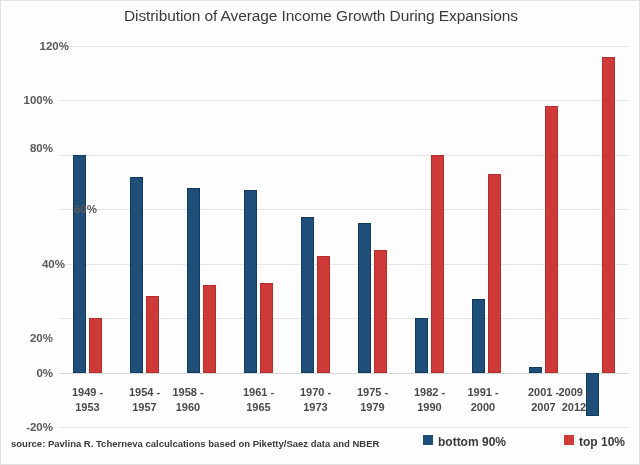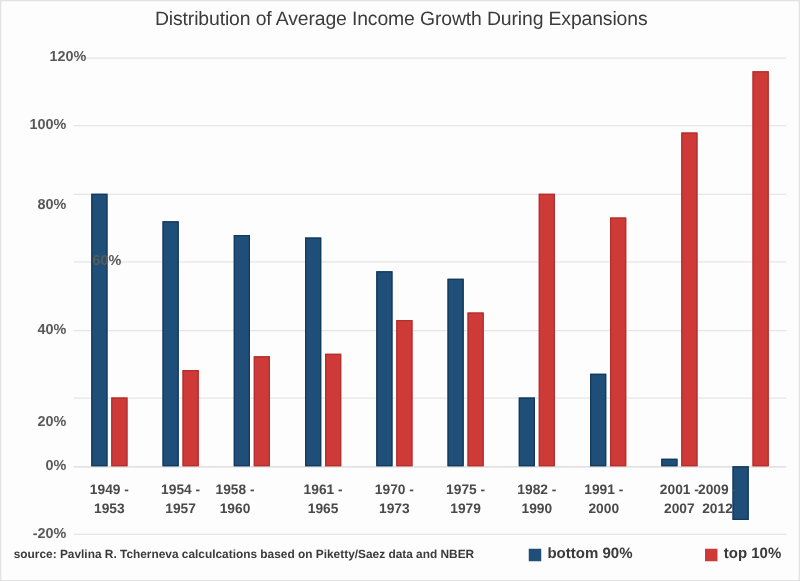--- a/index.html
+++ b/index.html
@@ -107,21 +107,21 @@
   #legend {
     position: absolute;
     right: 14px;
     top: 434px;
     display: flex;
     align-items: center;
     gap: 14px;
   }
   .legend-item {
     display: flex;
-    align-items: flex-end;
+    align-items: flex-start;
     gap: 5px;
     padding-left: 44px;
   }
   .legend-swatch {
     width: 10px;
     height: 10px;
     display: inline-block;
   }
   .legend-swatch.blue { background: #1f4e79; }
   .legend-swatch.red  { background: #cd3a38; }
@@ -169,23 +169,23 @@
         <div class="bar blue" title="bottom 90% 2001 - 2007: 2%" style="left: 470px; top: 321.129px; height: 5.44286px;"></div>
         <div class="bar red" title="top 10% 2001 - 2007: 98%" style="left: 486px; top: 59.8714px; height: 266.7px;"></div>
         <div class="bar blue" title="bottom 90% 2009 - 2012: -16%" style="left: 527px; top: 326.571px; height: 43.5429px;"></div>
         <div class="bar red" title="top 10% 2009 - 2012: 116%" style="left: 543px; top: 10.8857px; height: 315.686px;"></div>
       </div>
   </div>
 
   <div id="ytick-labels">
       <div class="ytick-label" style="position: absolute; left: 16px; right: auto; width: 52px; top: 45px;">120%</div>
       <div class="ytick-label" style="position: absolute; left: 0px; right: auto; width: 52px; top: 99.4286px;">100%</div>
-      <div class="ytick-label" style="position: absolute; left: 0px; right: auto; width: 52px; top: 163px;">80%</div>
+      <div class="ytick-label" style="position: absolute; left: 0px; right: auto; width: 52px; top: 147px;">80%</div>
       <div class="ytick-label" style="position: absolute; left: 0px; right: auto; width: 52px; top: 208.286px; margin-left: 44px;">60%</div>
-      <div class="ytick-label" style="position: absolute; left: 0px; right: auto; width: 52px; top: 262.714px;">40%</div>
+      <div class="ytick-label" style="position: absolute; left: 12px; right: auto; width: 52px; top: 262.714px;">40%</div>
       <div class="ytick-label" style="position: absolute; left: 0px; right: auto; width: 52px; top: 317.143px; margin-top: 20px;">20%</div>
       <div class="ytick-label" style="position: absolute; left: 0px; right: auto; width: 52px; top: 371.571px;">0%</div>
       <div class="ytick-label" style="position: absolute; left: 0px; right: auto; width: 52px; top: 426px;">-20%</div>
     </div>
   <div id="xtick-labels">
       <div class="xtick-label" style="left: 55.5px;">
         <span>1949 -</span>
         <span>1953</span>
       </div>
       <div class="xtick-label" style="left: 112.5px;">

